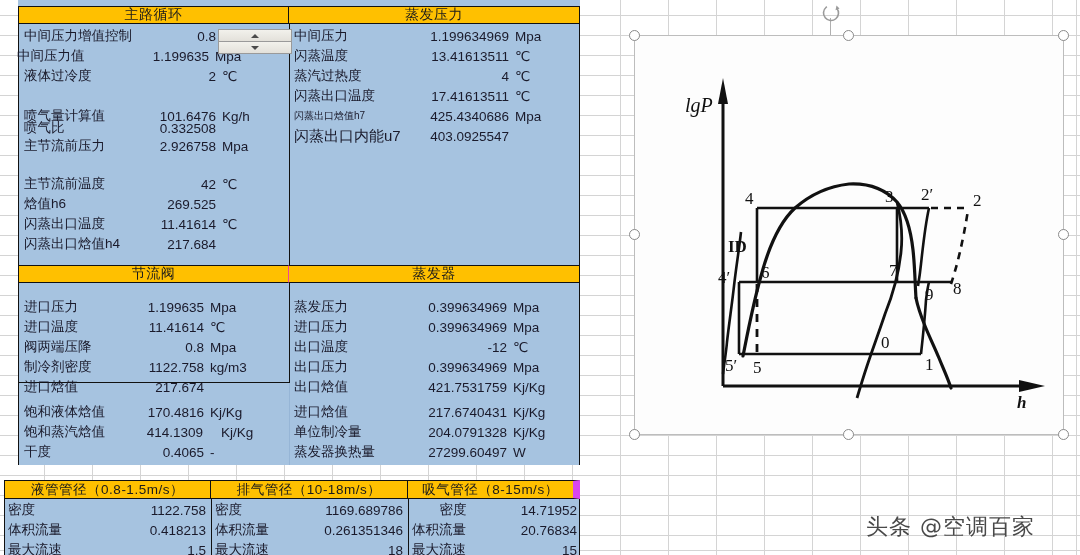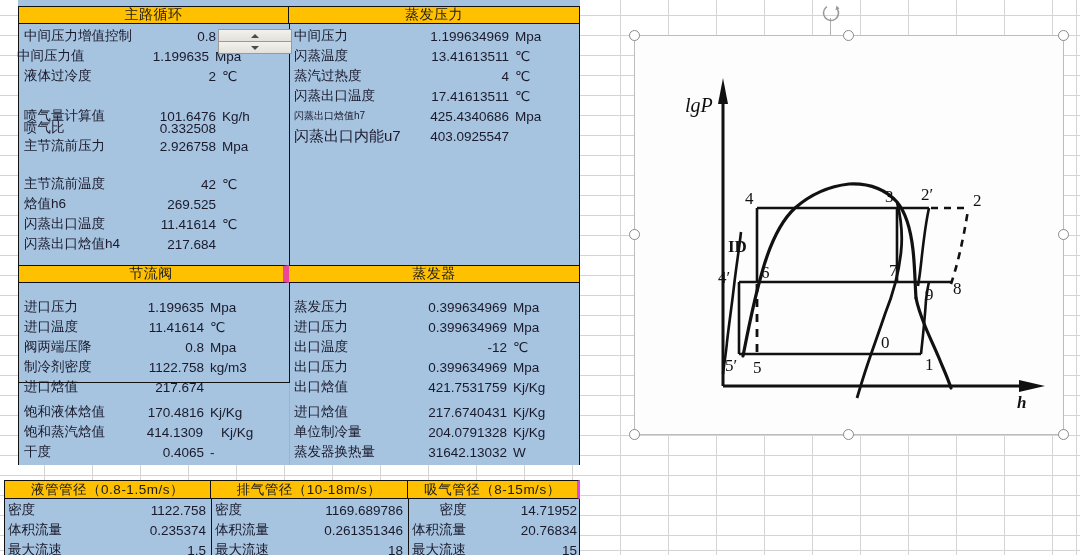--- a/index.html
+++ b/index.html
@@ -197,21 +197,21 @@
       <span class="lbl" style="width:115px;font-size:10px">闪蒸出口焓值h7</span>
       <span class="val" style="width:100px">425.4340686</span>
       <span class="unit" style="width:60px">Mpa</span>
     </div>
     <div class="row" style="left:294px;top:126px;width:286px;">
       <span class="lbl" style="width:115px;font-size:15px">闪蒸出口内能u7</span>
       <span class="val" style="width:100px">403.0925547</span>
       <span class="unit" style="width:60px"></span>
     </div>
 
-    <div class="gold lcell" style="left:18px;top:265px;width:271px;height:18px;border-right:6px solid #ec4899;">
+    <div class="gold lcell" style="left:18px;top:265px;width:271px;height:18px;border-right:1px solid #ec4899;">
       <span>节流阀</span>
     </div>
     <div class="gold rcell" style="left:289px;top:265px;width:291px;height:18px;">
       <span>蒸发器</span>
     </div>
 
     <div class="band" style="left:18px;top:283px;width:562px;height:182px;border-left:1px solid #111;border-right:1px solid #111;"></div>
 
     <div class="hairline" style="left:18px;top:382px;width:272px;height:1px;"></div>
     <div class="hairline" style="left:289px;top:283px;width:1px;height:100px;"></div>
@@ -288,45 +288,45 @@
       <span class="val" style="width:105px">217.6740431</span>
       <span class="unit" style="width:60px">Kj/Kg</span>
     </div>
     <div class="row" style="left:294px;top:422px;width:286px;">
       <span class="lbl" style="width:108px">单位制冷量</span>
       <span class="val" style="width:105px">204.0791328</span>
       <span class="unit" style="width:60px">Kj/Kg</span>
     </div>
     <div class="row" style="left:294px;top:442px;width:286px;">
       <span class="lbl" style="width:108px">蒸发器换热量</span>
-      <span class="val" style="width:105px">31642.13032</span>
+      <span class="val" style="width:105px">27299.60497</span>
       <span class="unit" style="width:60px">W</span>
     </div>
 
     <div class="gold triple" style="left:4px;top:480px;width:207px;height:19px;border-left:1px solid #111;border-right:1px solid #111;">
       <span>液管管径（0.8-1.5m/s）</span>
     </div>
     <div class="gold triple" style="left:211px;top:480px;width:197px;height:19px;border-right:1px solid #111;">
       <span>排气管径（10-18m/s）</span>
     </div>
-    <div class="gold triple" style="left:408px;top:480px;width:172px;height:19px;border-right:3px solid #d946ef;">
+    <div class="gold triple" style="left:408px;top:480px;width:172px;height:19px;border-right:7px solid #d946ef;">
       <span>吸气管径（8-15m/s）</span>
     </div>
 
     <div class="band" style="left:4px;top:499px;width:576px;height:56px;border-left:1px solid #111;border-right:1px solid #111;"></div>
     <div class="hairline" style="left:211px;top:499px;width:1px;height:56px;"></div>
     <div class="hairline" style="left:408px;top:499px;width:1px;height:56px;"></div>
 
     <div class="row" style="left:8px;top:500px;width:200px;">
       <span class="lbl" style="width:100px">密度</span>
       <span class="val" style="width:98px">1122.758</span>
     </div>
     <div class="row" style="left:8px;top:520px;width:200px;">
       <span class="lbl" style="width:100px">体积流量</span>
-      <span class="val" style="width:98px">0.235374</span>
+      <span class="val" style="width:98px">0.418213</span>
     </div>
     <div class="row" style="left:8px;top:540px;width:200px;">
       <span class="lbl" style="width:100px">最大流速</span>
       <span class="val" style="width:98px">1.5</span>
     </div>
 
     <div class="row" style="left:215px;top:500px;width:190px;">
       <span class="lbl" style="width:76px">密度</span>
       <span class="val" style="width:112px">1169.689786</span>
     </div>
@@ -429,14 +429,15 @@
 
   <div class="handle" style="left:629px;top:30px;"></div>
   <div class="handle" style="left:843px;top:30px;"></div>
   <div class="handle" style="left:1058px;top:30px;"></div>
   <div class="handle" style="left:629px;top:229px;"></div>
   <div class="handle" style="left:1058px;top:229px;"></div>
   <div class="handle" style="left:629px;top:429px;"></div>
   <div class="handle" style="left:843px;top:429px;"></div>
   <div class="handle" style="left:1058px;top:429px;"></div>
 
+  <div id="watermark">头条 @空调百家</div>
 
 </div>
 
 </body></html>

